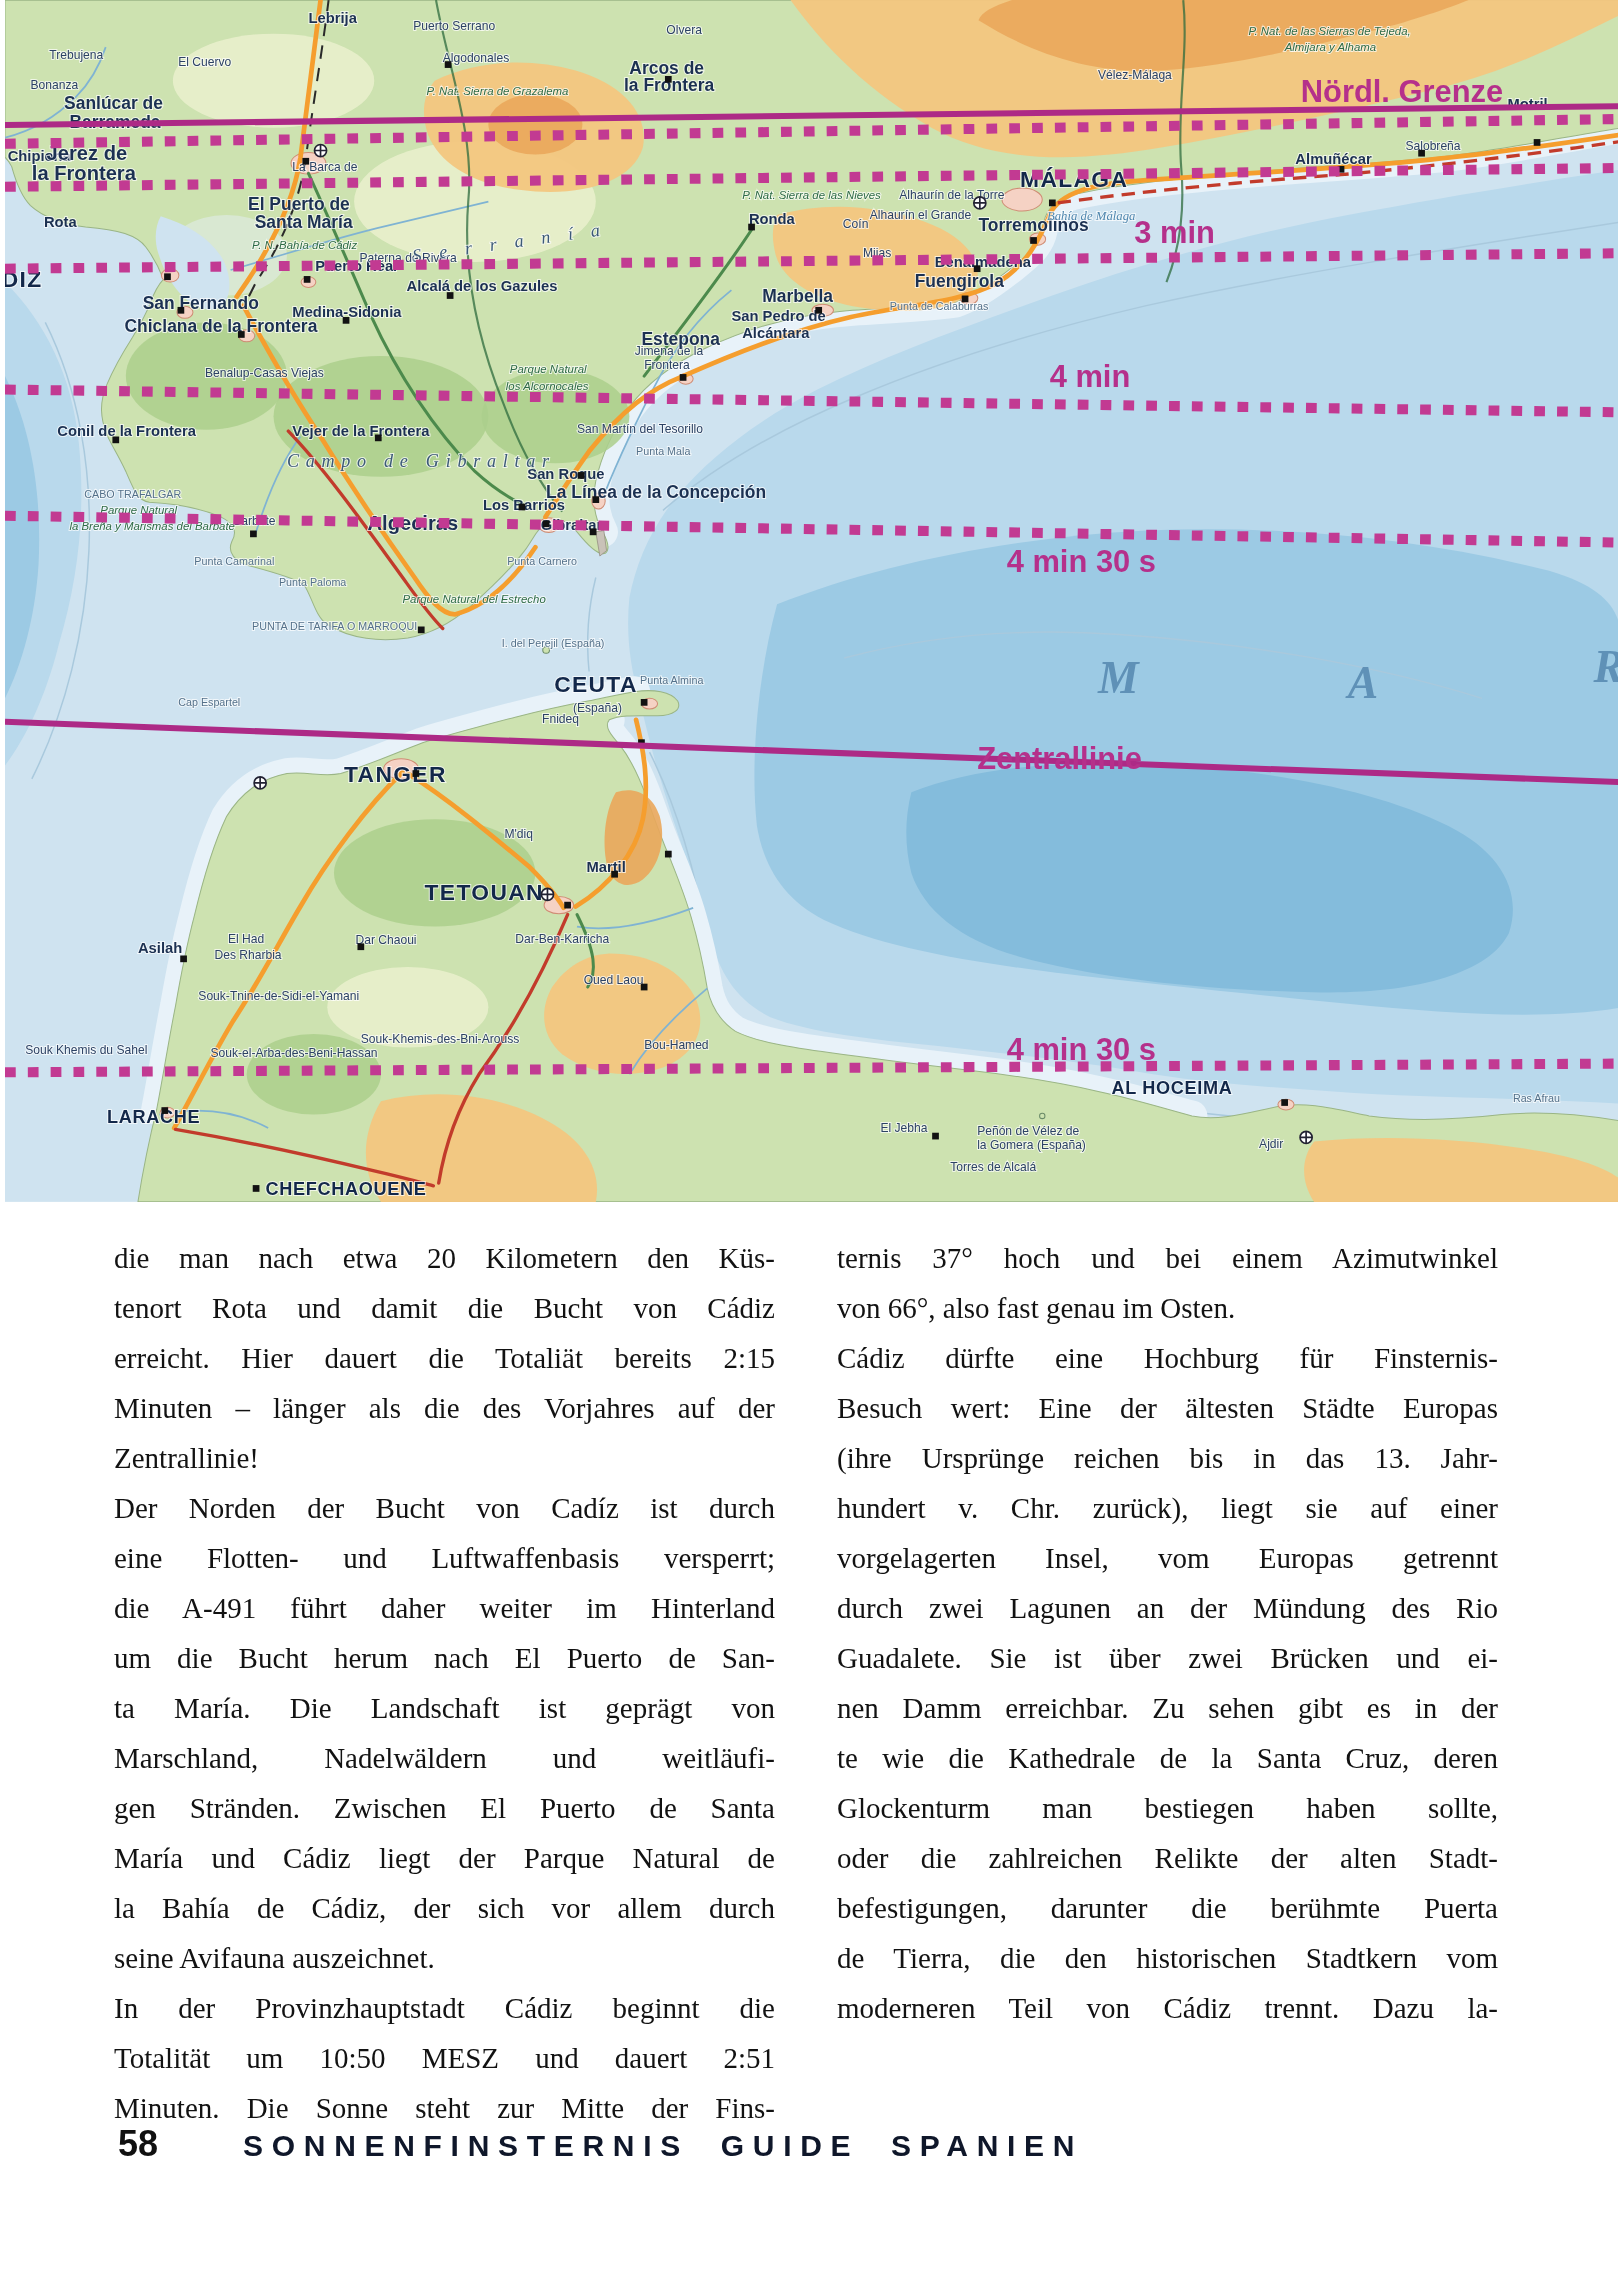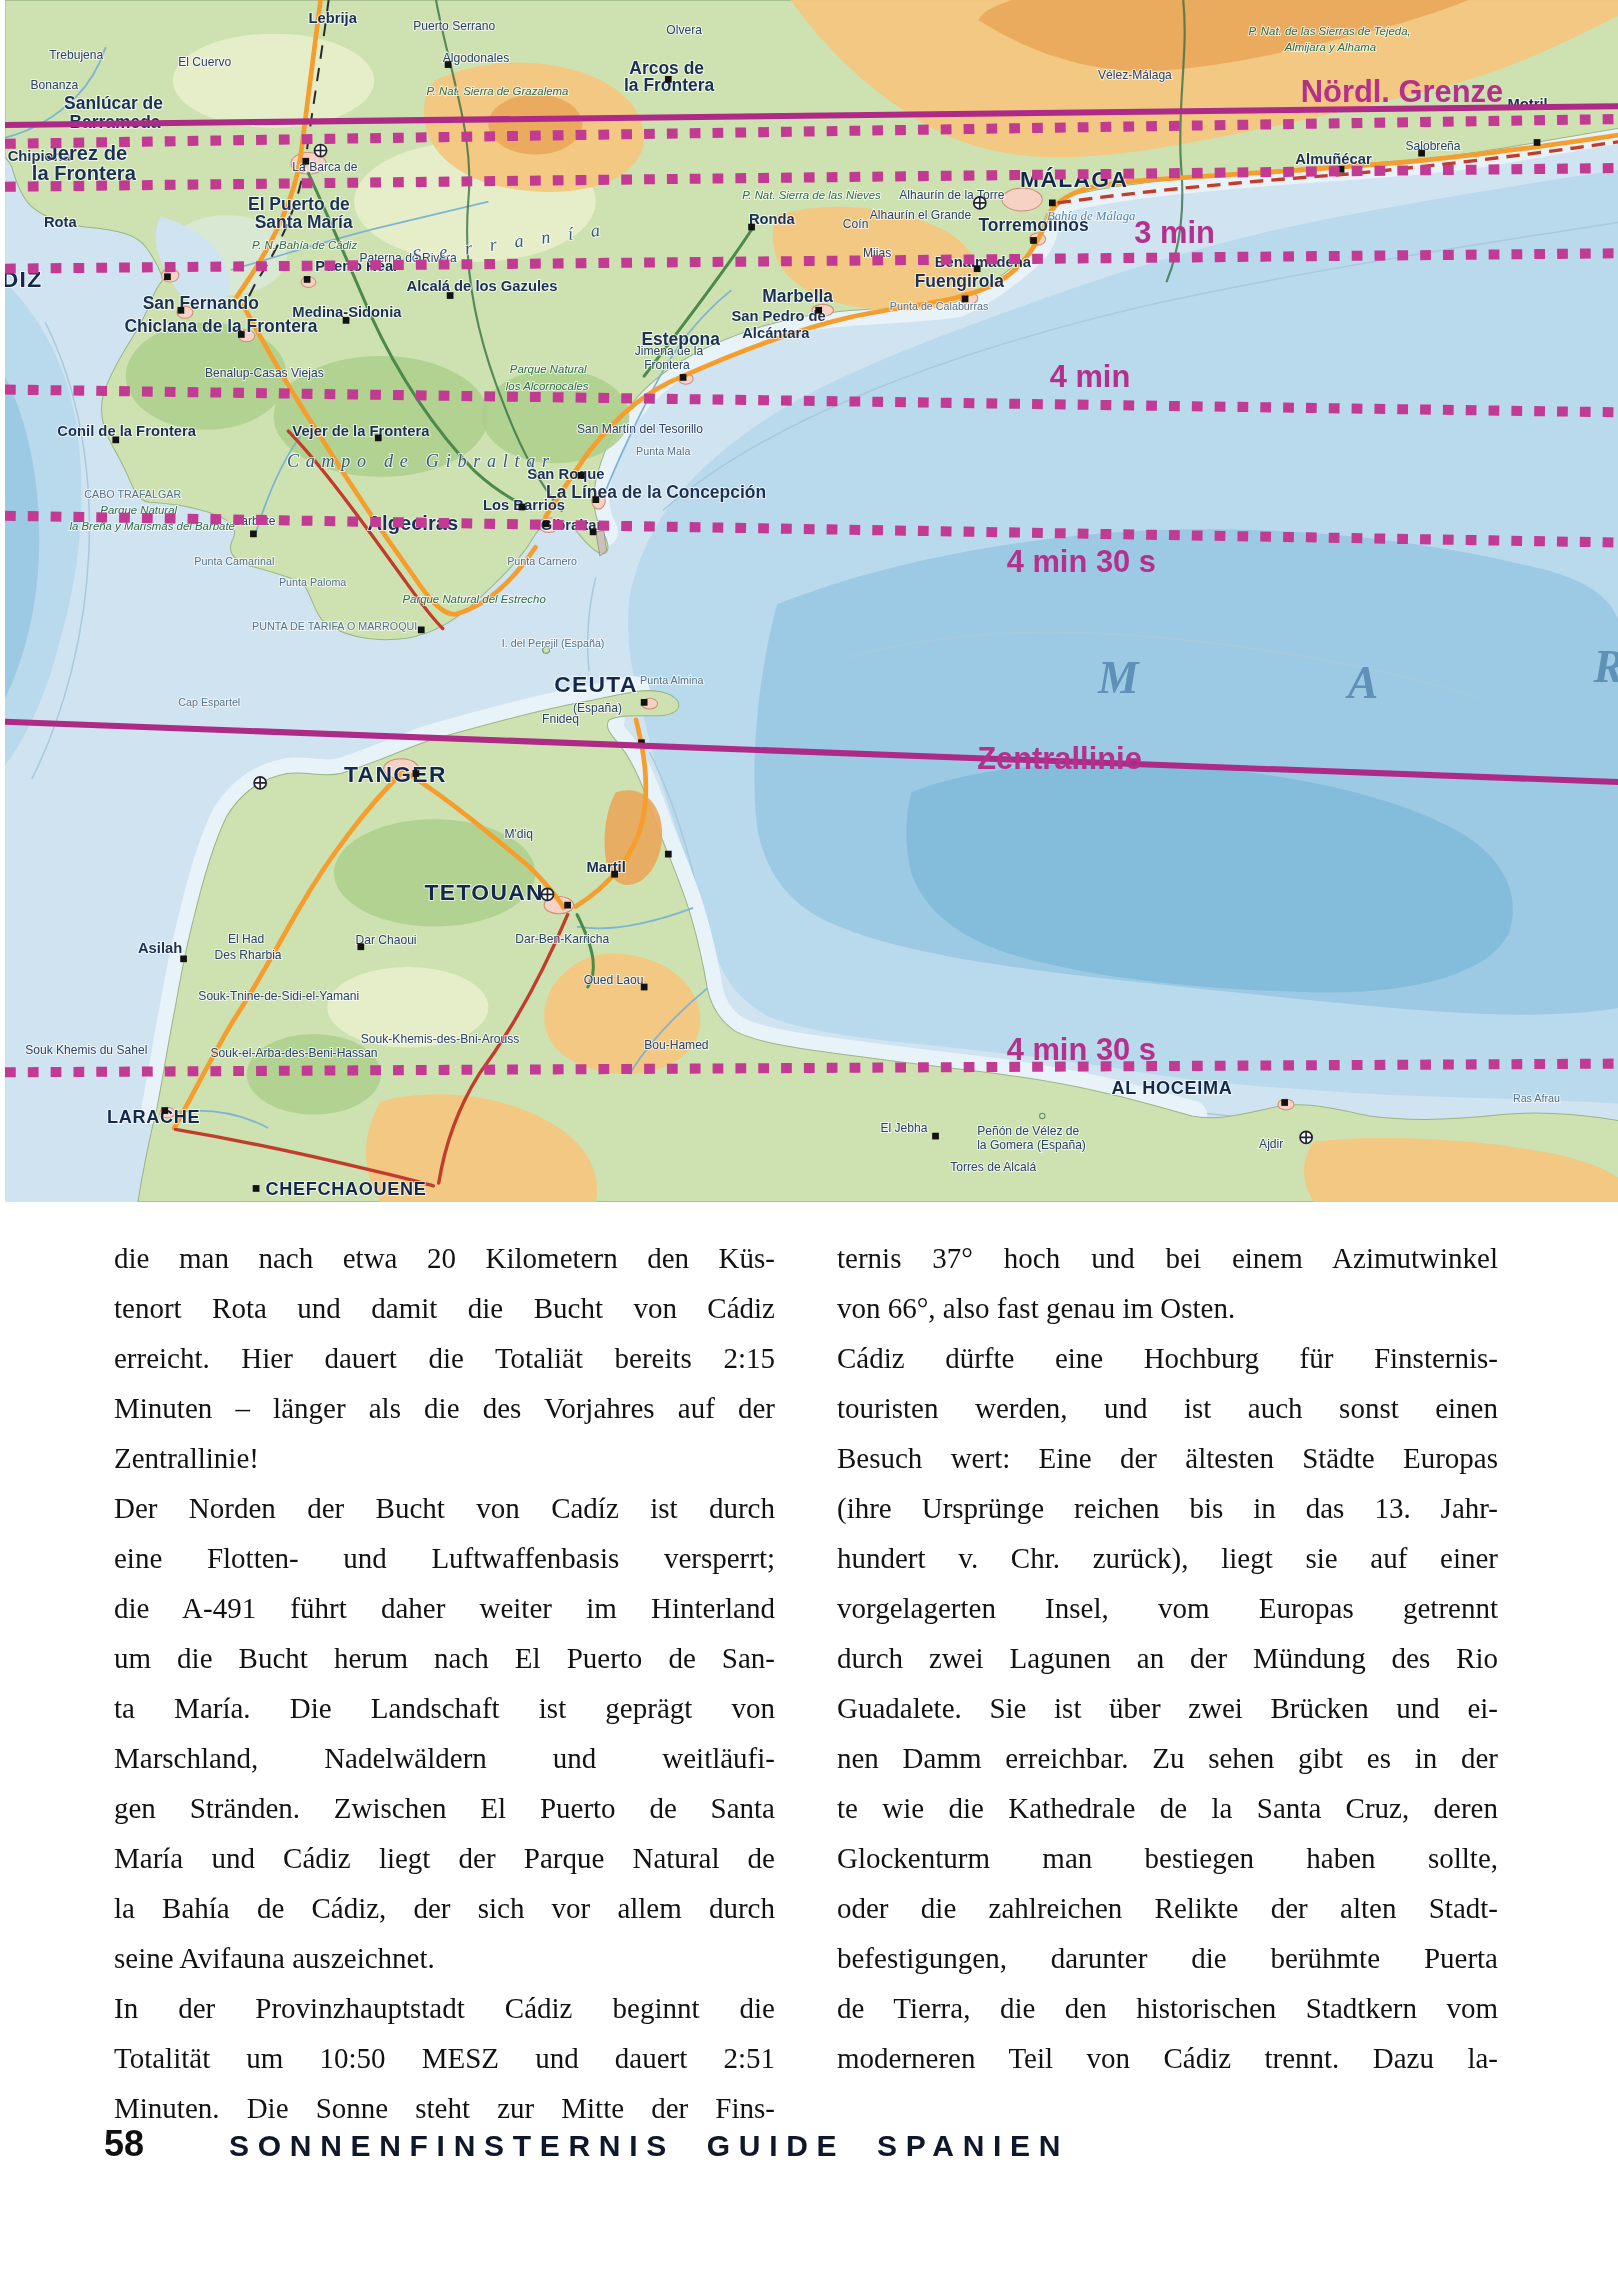--- a/index.html
+++ b/index.html
@@ -51,21 +51,21 @@
   .apt-c{fill:#fff;stroke:#223;stroke-width:2.5}
   .apt-x{stroke:#223;stroke-width:2.5;fill:none}
 
   
   .content{position:absolute;left:114px;top:1233px;width:1384px;display:flex;gap:62px;}
   .col{flex:1 1 0;font-size:29px;line-height:50px;color:#121212;}
   .tl{text-align:justify;text-align-last:justify;}
   .tl.rag{text-align-last:left;}
 
   
-  .footer{position:absolute;left:104px;top:2123px;width:1384px;display:flex;align-items:baseline;}
+  .footer{position:absolute;left:118px;top:2123px;width:1384px;display:flex;align-items:baseline;}
   .pageno{font:700 36px "Liberation Sans",sans-serif;color:#101010;}
   .runtitle{margin-left:85px;font:700 30px "Liberation Sans",sans-serif;
             letter-spacing:8.7px;word-spacing:14.8px;color:#0f172a;}
 </style>
 </head>
 <body>
 
 <div class="page">
 
   <div class="map">
@@ -405,21 +405,20 @@
       <div class="tl">la Bahía de Cádiz, der sich vor allem durch</div>
       <div class="tl rag">seine Avifauna auszeichnet.</div>
       <div class="tl">In der Provinzhauptstadt Cádiz beginnt die</div>
       <div class="tl">Totalität um 10:50 MESZ und dauert 2:51</div>
       <div class="tl">Minuten. Die Sonne steht zur Mitte der Fins-</div>
     </div>
     <div class="col">
       <div class="tl">ternis 37° hoch und bei einem Azimutwinkel</div>
       <div class="tl rag">von 66°, also fast genau im Osten.</div>
       <div class="tl">Cádiz dürfte eine Hochburg für Finsternis-</div>
-      <div class="tl">touristen werden, und ist auch sonst einen</div>
       <div class="tl">Besuch wert: Eine der ältesten Städte Europas</div>
       <div class="tl">(ihre Ursprünge reichen bis in das 13. Jahr-</div>
       <div class="tl">hundert v. Chr. zurück), liegt sie auf einer</div>
       <div class="tl">vorgelagerten Insel, vom Europas getrennt</div>
       <div class="tl">durch zwei Lagunen an der Mündung des Rio</div>
       <div class="tl">Guadalete. Sie ist über zwei Brücken und ei-</div>
       <div class="tl">nen Damm erreichbar. Zu sehen gibt es in der</div>
       <div class="tl">te wie die Kathedrale de la Santa Cruz, deren</div>
       <div class="tl">Glockenturm man bestiegen haben sollte,</div>
       <div class="tl">oder die zahlreichen Relikte der alten Stadt-</div>

